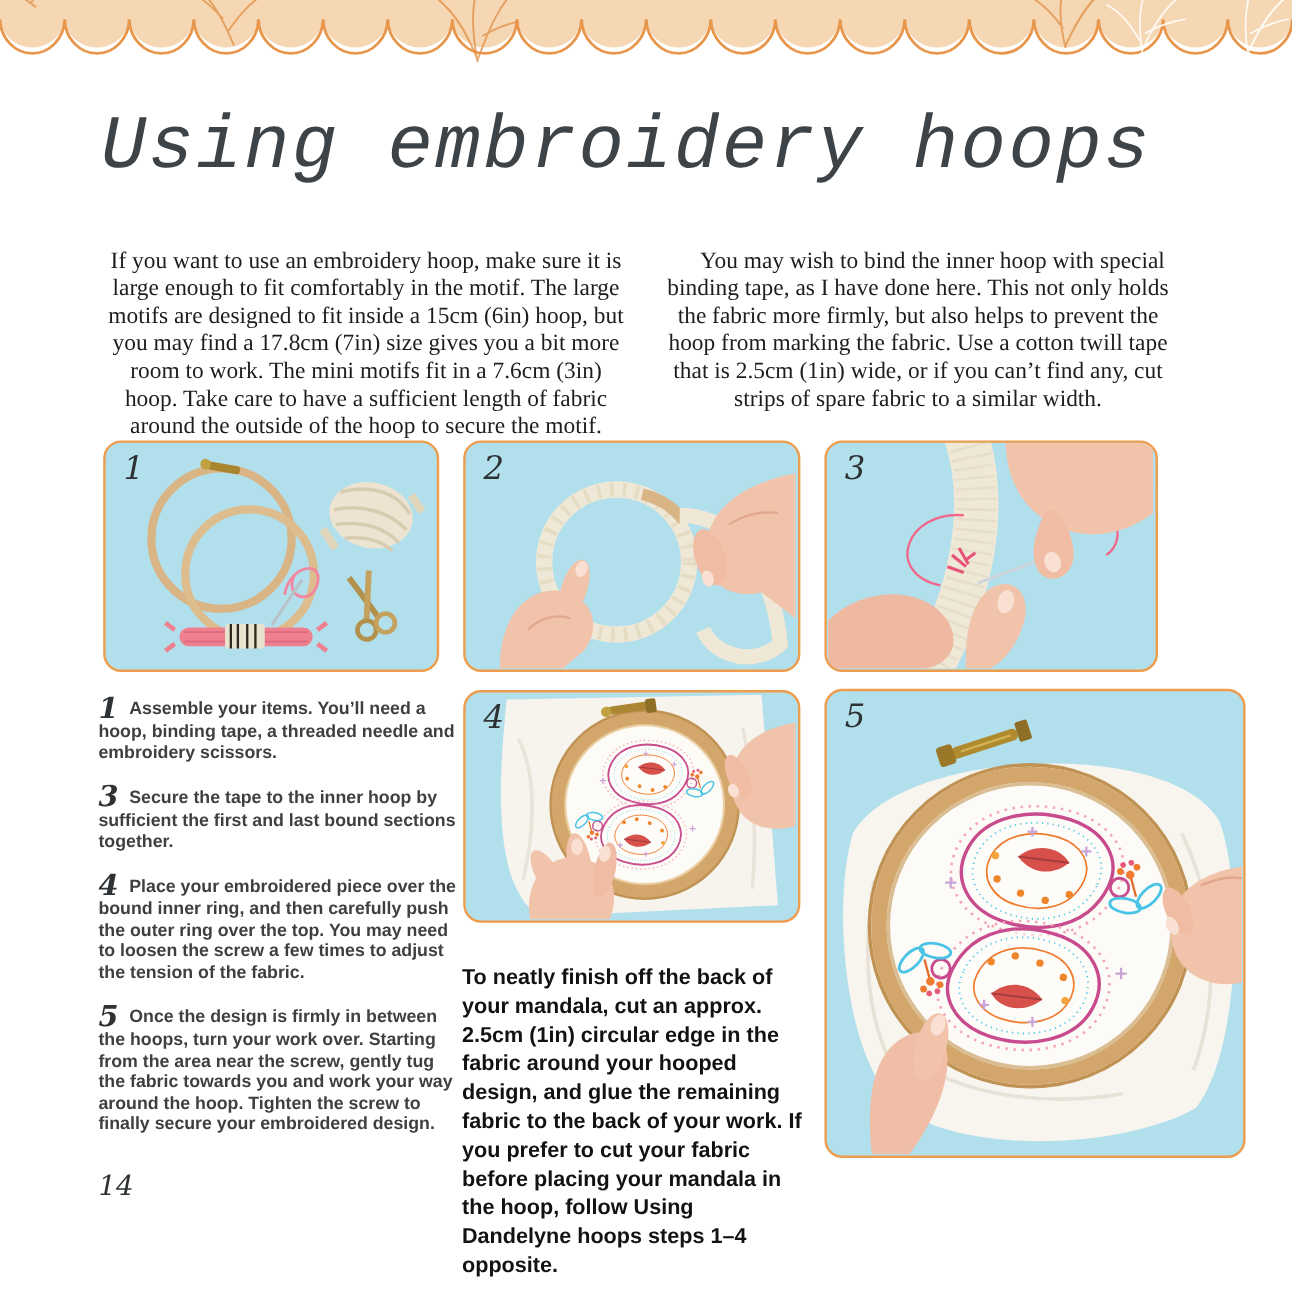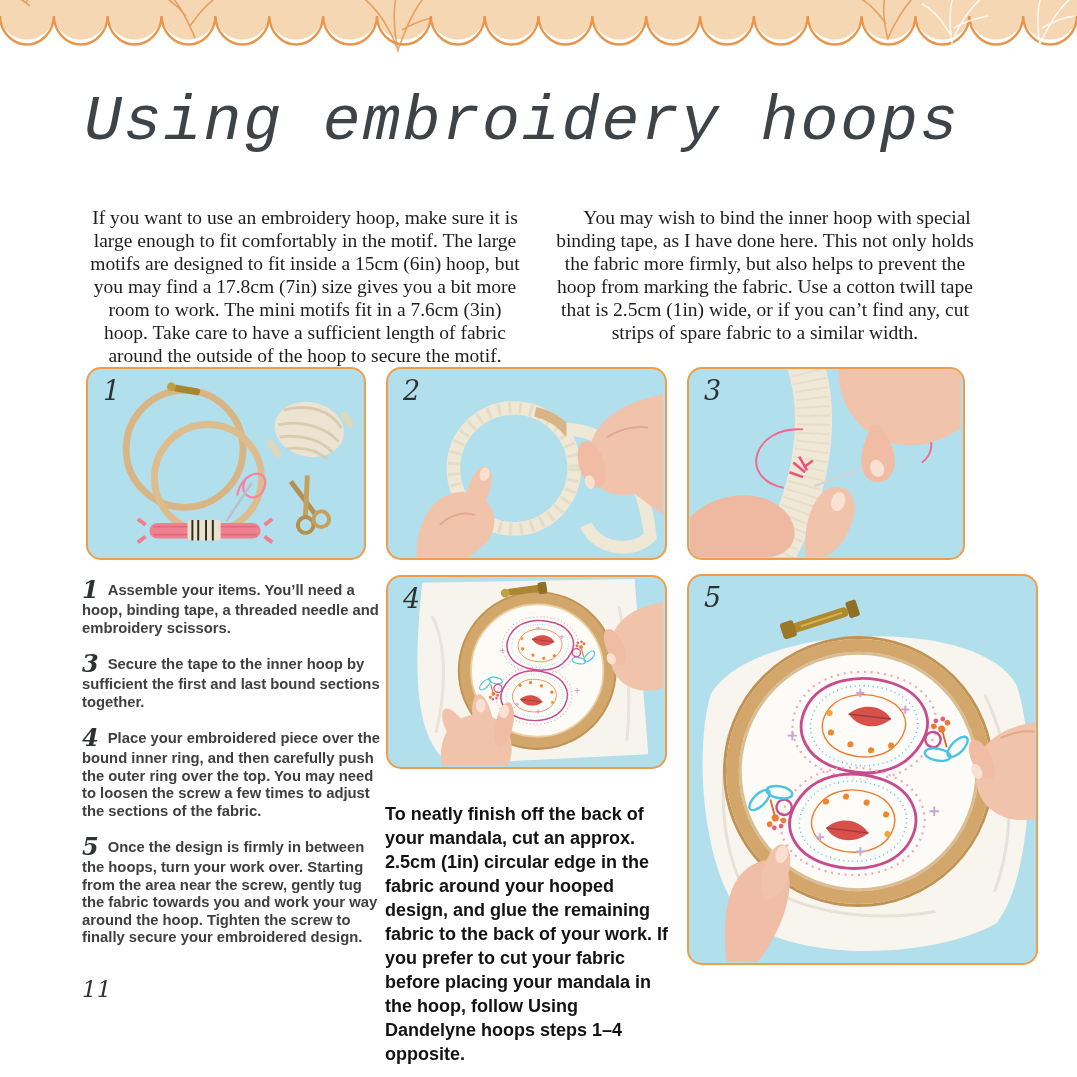--- a/index.html
+++ b/index.html
@@ -253,21 +253,21 @@
         <ellipse cx="292" cy="198" rx="5" ry="8" fill="#f9e0d3" transform="rotate(-26 292 198)"></ellipse>
         <path d="M316,164 C330,158 342,156 351,158" fill="none" stroke="#e0a88e" stroke-width="2"></path>
       </g>
     </svg>
     <span class="fig-num">5</span>
   </figure>
 
   <div class="steps">
     <p class="step"><span class="step-num">1</span><span>Assemble your items. You’ll need a hoop, binding tape, a threaded needle and embroidery scissors.</span></p>
     <p class="step"><span class="step-num">3</span><span>Secure the tape to the inner hoop by sufficient the first and last bound sections together.</span></p>
-    <p class="step"><span class="step-num">4</span><span>Place your embroidered piece over the bound inner ring, and then carefully push the outer ring over the top. You may need to loosen the screw a few times to adjust the sections of the fabric.</span></p>
+    <p class="step"><span class="step-num">4</span><span>Place your embroidered piece over the bound inner ring, and then carefully push the outer ring over the top. You may need to loosen the screw a few times to adjust the tension of the fabric.</span></p>
     <p class="step"><span class="step-num">5</span><span>Once the design is firmly in between the hoops, turn your work over. Starting from the area near the screw, gently tug the fabric towards you and work your way around the hoop. Tighten the screw to finally secure your embroidered design.</span></p>
   </div>
 
   <p class="note">To neatly finish off the back of your mandala, cut an approx. 2.5cm (1in) circular edge in the fabric around your hooped design, and glue the remaining fabric to the back of your work. If you prefer to cut your fabric before placing your mandala in the hoop, follow Using Dandelyne hoops steps 1–4 opposite.</p>
 
-  <div class="page-num">11</div>
+  <div class="page-num">14</div>
 
 </div>
 
 </body></html>

